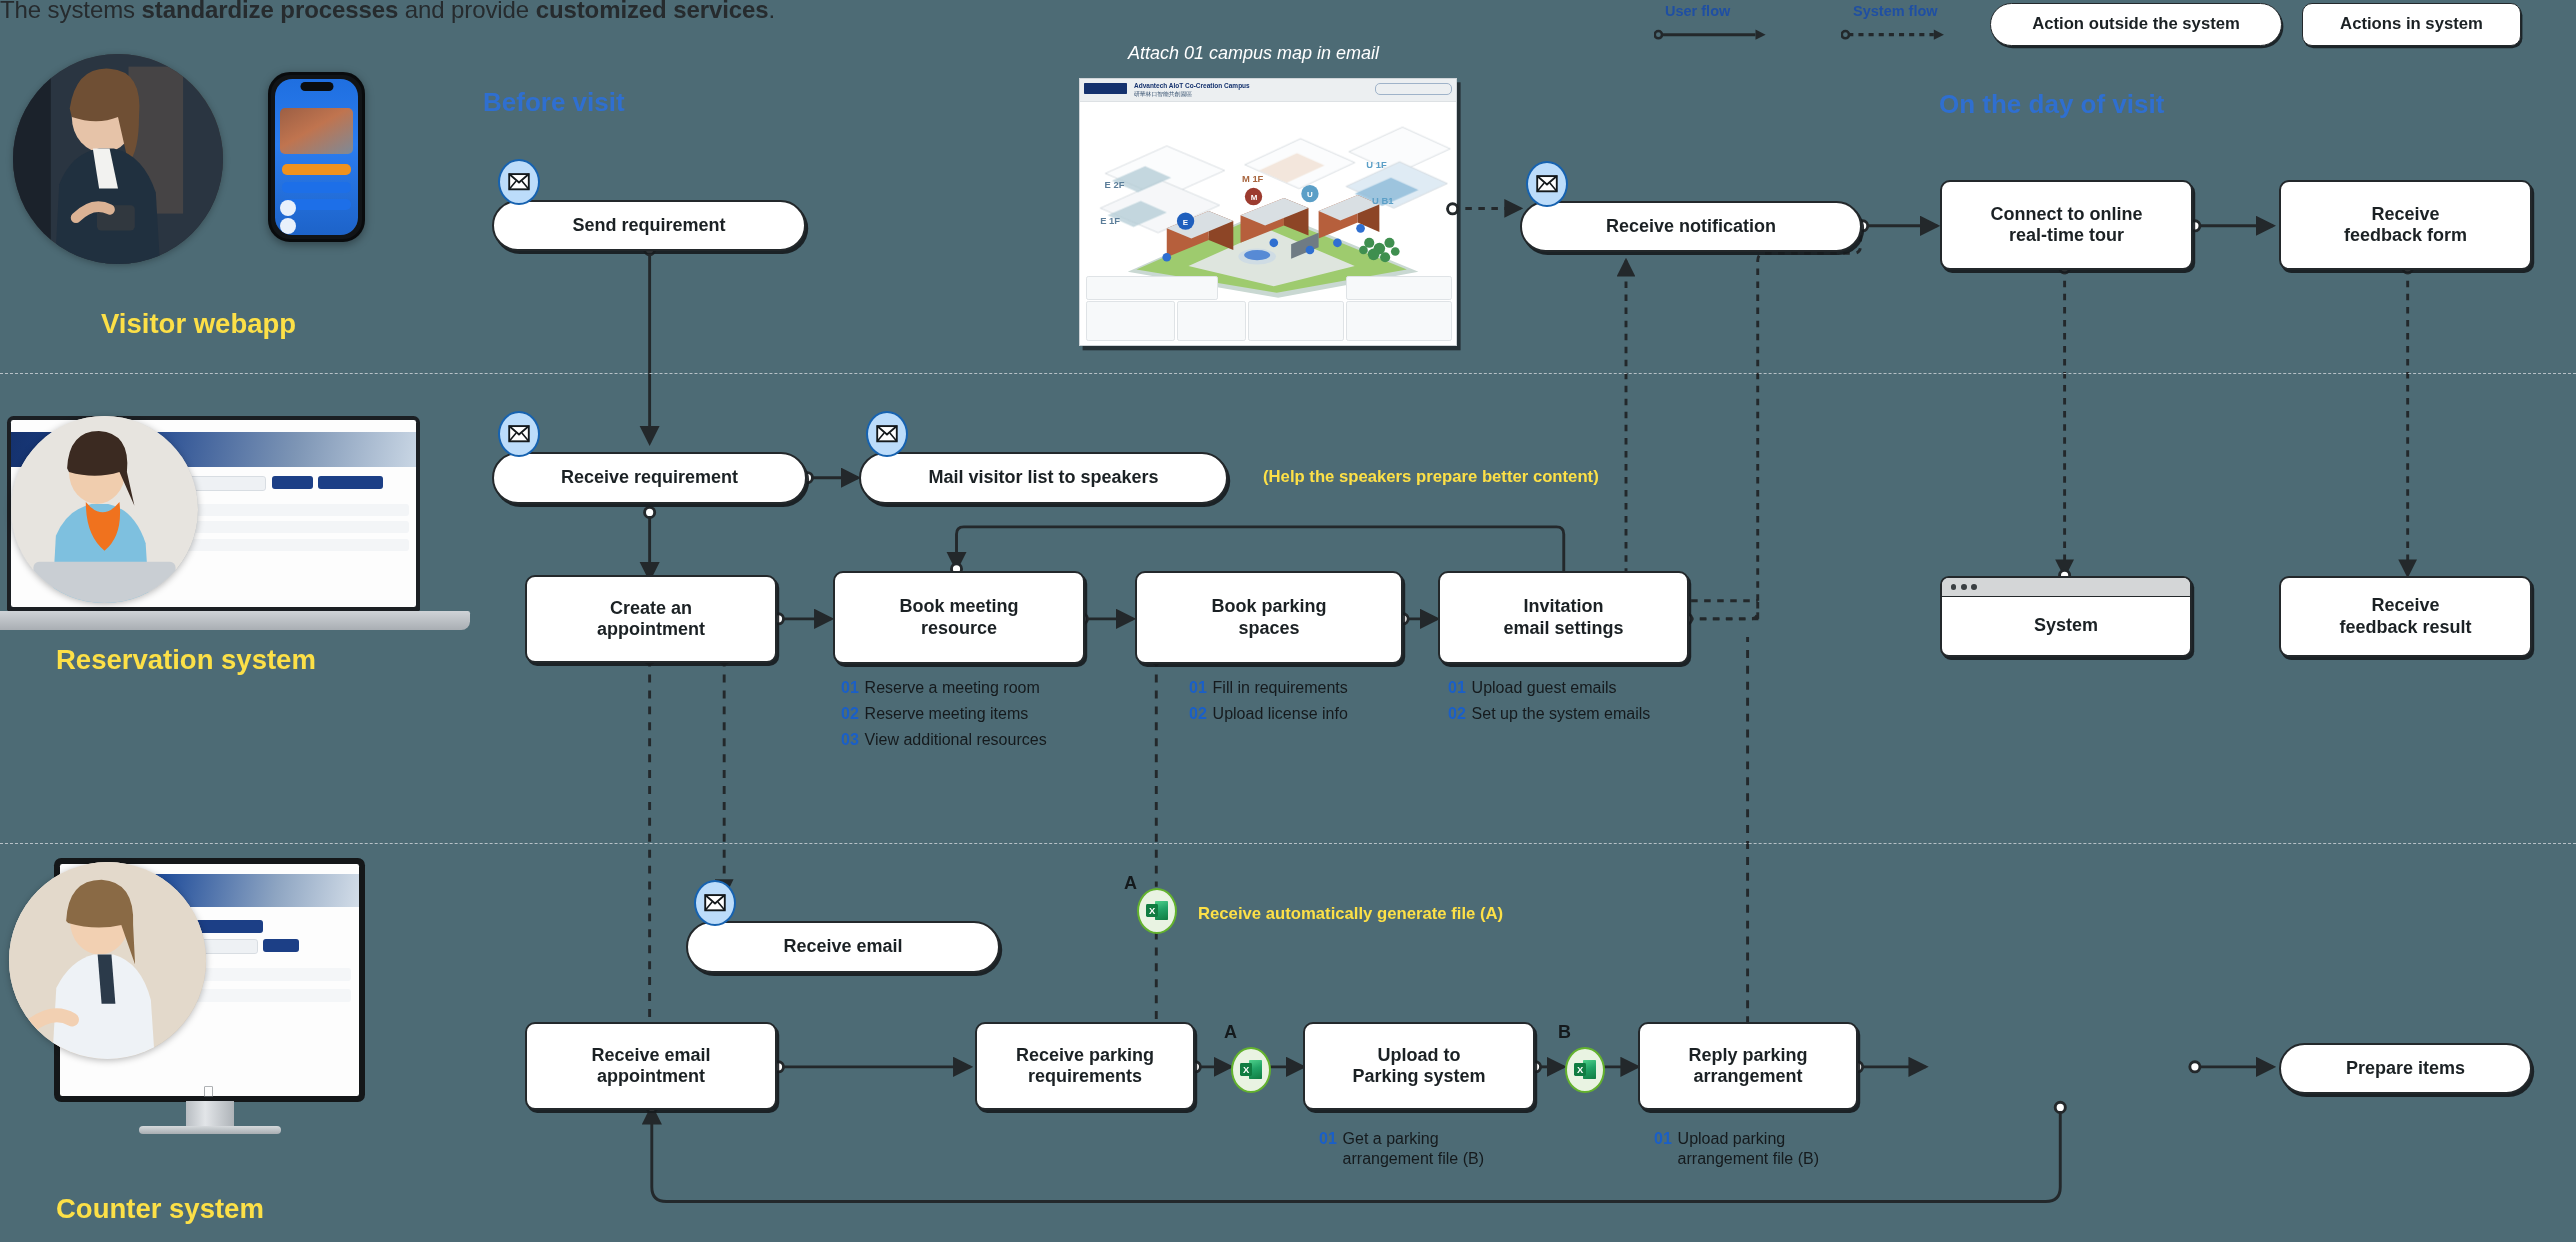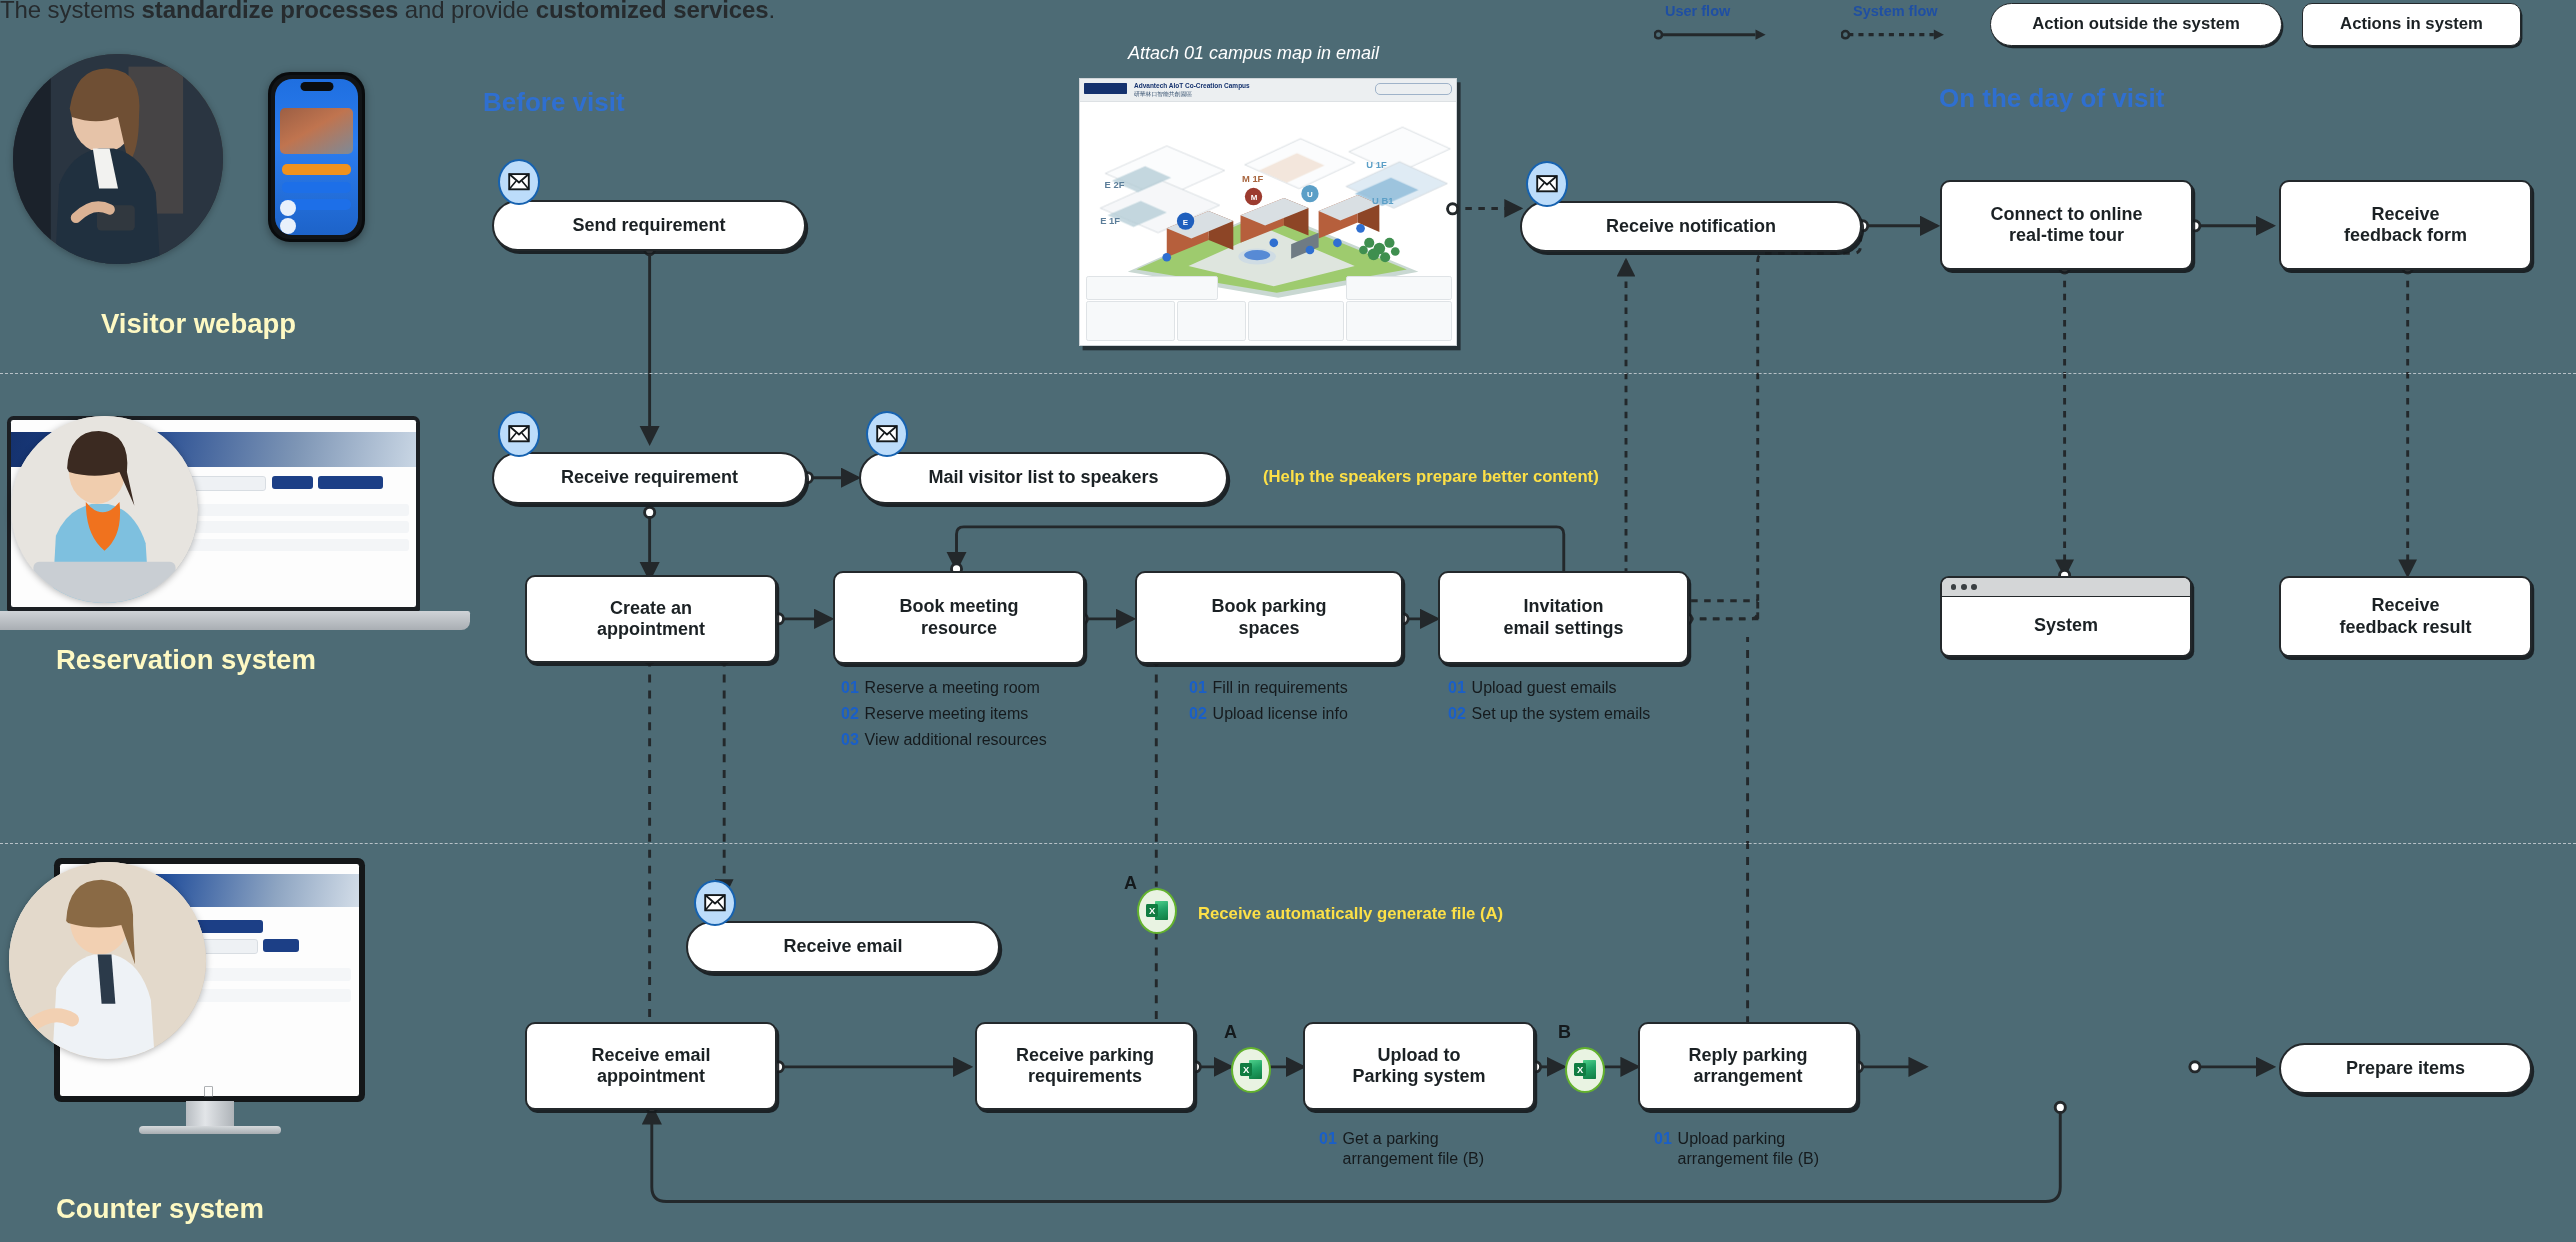--- a/index.html
+++ b/index.html
@@ -26,21 +26,21 @@
   }
   .legend-pill{
     position:absolute;background:#ffffff;border:1.8px solid #23282b;
     display:flex;align-items:center;justify-content:center;
     font-size:16.7px;font-weight:bold;color:#1b2124;white-space:nowrap;
     box-shadow:1.4px 2.2px 0 rgba(20,25,28,.85);
   }
 
   
   .lane-title{
-    position:absolute;font-size:27.5px;font-weight:bold;color:#fef9c3;white-space:nowrap;
+    position:absolute;font-size:27.5px;font-weight:bold;color:#fde047;white-space:nowrap;
   }
   .phase-title{
     position:absolute;font-size:26px;font-weight:bold;color:#2f6fd0;white-space:nowrap;
   }
 
   
   .node{
     position:absolute;background:#ffffff;border:2.2px solid #23282b;
     display:flex;align-items:center;justify-content:center;text-align:center;
     font-size:18px;font-weight:bold;color:#1b2124;line-height:1.18;
@@ -258,21 +258,21 @@
     <path d="M 128 5 L 142 12 L 128 19 z" fill="#23282b"></path>
   </svg>
 
   <div class="legend-pill" style="left:1990px;top:2.9px;width:290px;height:41px;border-radius:723px;">Action outside the system</div>
   <div class="legend-pill" style="left:2302px;top:2.9px;width:217px;height:41px;border-radius:10px;">Actions in system</div>
 
   <div class="lane-div" style="top:373px;"></div>
   <div class="lane-div" style="top:843px;"></div>
 
   <div class="phase-title" style="left:483px;top:87px;">Before visit</div>
-  <div class="phase-title" style="left:1939px;top:83px;">On the day of visit</div>
+  <div class="phase-title" style="left:1939px;top:89px;">On the day of visit</div>
 
   <div class="photo ph1" style="left:13px;top:54px;width:210px;height:210px;">
     <svg class="figure" viewBox="0 0 100 100" preserveAspectRatio="none">
       <rect x="0" y="0" width="100" height="100" fill="#2a3541"></rect>
       <rect x="55" y="6" width="26" height="70" fill="#5c5148" opacity=".55"></rect>
       <rect x="0" y="0" width="18" height="100" fill="#1b222b"></rect>
       <ellipse cx="43" cy="30" rx="15" ry="17" fill="#e6c3a8"></ellipse>
       <path d="M 27 26 Q 30 6 46 7 Q 62 8 60 30 Q 60 46 55 52 L 50 30 Q 40 34 28 30 z" fill="#6f4f34"></path>
       <path d="M 22 62 Q 28 47 41 45 L 48 45 Q 62 48 68 66 L 70 100 L 20 100 z" fill="#20303f"></path>
       <path d="M 38 45 L 46 45 L 50 64 L 41 64 z" fill="#f2f2f0"></path>

